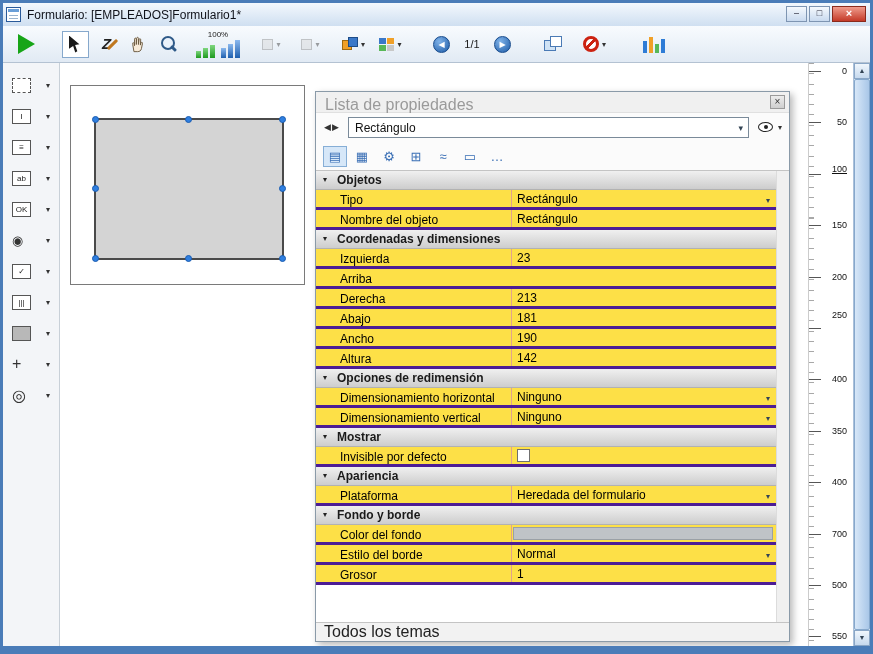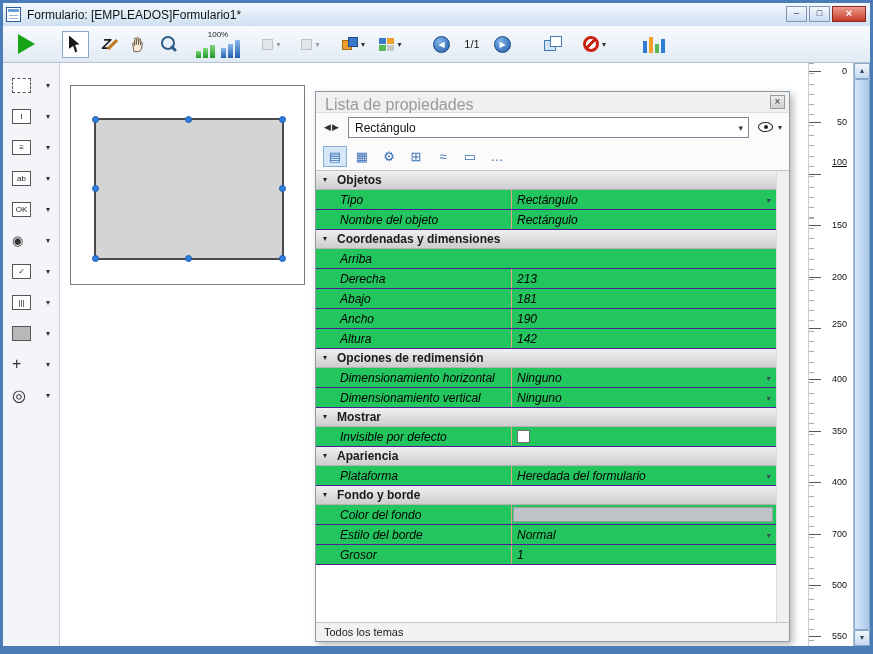--- a/index.html
+++ b/index.html
@@ -114,26 +114,26 @@
   .eye-shape { position:relative; width:15px; height:10px; border:1px solid #222; border-radius:50%; background:#fff; }
   .eye-shape::after { content:""; position:absolute; left:5px; top:2px; width:4px; height:4px; border-radius:50%; background:#222; }
   .pp-tabs { position:absolute; left:0; top:51px; right:0; height:28px; border-bottom:1px solid #c4c4c4;
     display:flex; align-items:center; padding-left:7px; gap:3px; background:#fbfbfb; }
   .pp-tab { width:24px; height:21px; display:flex; align-items:center; justify-content:center;
     font-size:13px; color:#3a6fb5; }
   .pp-tab.active { background:#d6e7f8; border:1px solid #86aed6; }
   .pp-rows { position:absolute; left:0; top:79px; right:13px; bottom:19px; background:#fff; overflow:hidden; }
   .pp-scroll { position:absolute; right:0; top:79px; bottom:19px; width:13px; background:#f0f0f0; border-left:1px solid #dcdcdc; }
   .pp-footer { position:absolute; left:0; right:0; bottom:0; height:19px; background:#f2f2f2;
-    border-top:1px solid #c4c4c4; font-size:11px; color:#222; line-height:18px; padding-left:8px; }
+    border-top:1px solid #c4c4c4; font-size:16px; color:#222; line-height:18px; padding-left:8px; }
 
   .psec { height:19px; background:linear-gradient(#f0f0f0,#cdcdcd); border-bottom:1px solid #b2b2b2; position:relative; }
   .psec-ch { position:absolute; left:7px; top:4px; font-size:8px; color:#222; }
   .psec-t { position:absolute; left:21px; top:2px; font-size:12px; font-weight:bold; color:#1a1a1a; }
-  .prow { position:relative; height:20px; border-bottom:1px solid #4c1d95; background:#22c55e;font-style:italic; }
+  .prow { position:relative; height:20px; border-bottom:3px solid #4c1d95; background:#fde047; }
   .plabel { position:absolute; left:24px; top:3px; font-size:12px; color:#000; }
   .pval { position:absolute; left:195px; right:0; top:0; bottom:0; border-left:1px solid #e2a28b;
     display:flex; align-items:center; padding-left:5px; }
   .pvtext { font-size:12px; color:#000; }
   .pvdd { position:absolute; right:6px; top:6px; font-size:8px; color:#345; }
   .pvcheck { width:13px; height:13px; border:1px solid #707070; background:#fff; }
   .pvswatch { position:absolute; left:1px; right:3px; top:2px; bottom:2px; }
 </style>
 </head>
 <body>
@@ -299,27 +299,27 @@
       </div>
     </div>
 
     <div class="ruler">
       <span class="ruler-minor"></span>
     <span class="rtick" style="top: 8px;"></span>
         <span class="rlabel" style="top: 3px;">0</span>
         <span class="rtick" style="top: 59.4px;"></span>
         <span class="rlabel" style="top: 54.4px;">50</span>
         <span class="rtick" style="top: 110.8px;"></span>
-        <span class="rlabel" style="top: 94px; text-decoration: underline;">100</span>
+        <span class="rlabel" style="top: 101px; text-decoration: underline;">100</span>
         <span class="rtick" style="top: 162.2px;"></span>
         <span class="rlabel" style="top: 157.2px;">150</span>
         <span class="rtick" style="top: 213.6px;"></span>
         <span class="rlabel" style="top: 208.6px;">200</span>
         <span class="rtick" style="top: 265px;"></span>
-        <span class="rlabel" style="top: 256px;">250</span>
+        <span class="rlabel" style="top: 247px;">250</span>
         <span class="rtick" style="top: 316.4px;"></span>
         <span class="rlabel" style="top: 311.4px;">400</span>
         <span class="rtick" style="top: 367.8px;"></span>
         <span class="rlabel" style="top: 362.8px;">350</span>
         <span class="rtick" style="top: 419.2px;"></span>
         <span class="rlabel" style="top: 414.2px;">400</span>
         <span class="rtick" style="top: 470.6px;"></span>
         <span class="rlabel" style="top: 465.6px;">700</span>
         <span class="rtick" style="top: 522px;"></span>
         <span class="rlabel" style="top: 517px;">500</span>
@@ -374,20 +374,26 @@
             <span class="plabel">Nombre del objeto</span>
             <div class="pval">
               <span class="pvtext">Rectángulo</span>
             </div>
           </div>
           <div class="psec">
             <span class="psec-ch">▾</span>
             <span class="psec-t">Coordenadas y dimensiones</span>
           </div>
           <div class="prow">
+            <span class="plabel">Izquierda</span>
+            <div class="pval">
+              <span class="pvtext">23</span>
+            </div>
+          </div>
+          <div class="prow">
             <span class="plabel">Arriba</span>
           </div>
           <div class="prow">
             <span class="plabel">Derecha</span>
             <div class="pval">
               <span class="pvtext">213</span>
             </div>
           </div>
           <div class="prow">
             <span class="plabel">Abajo</span>

